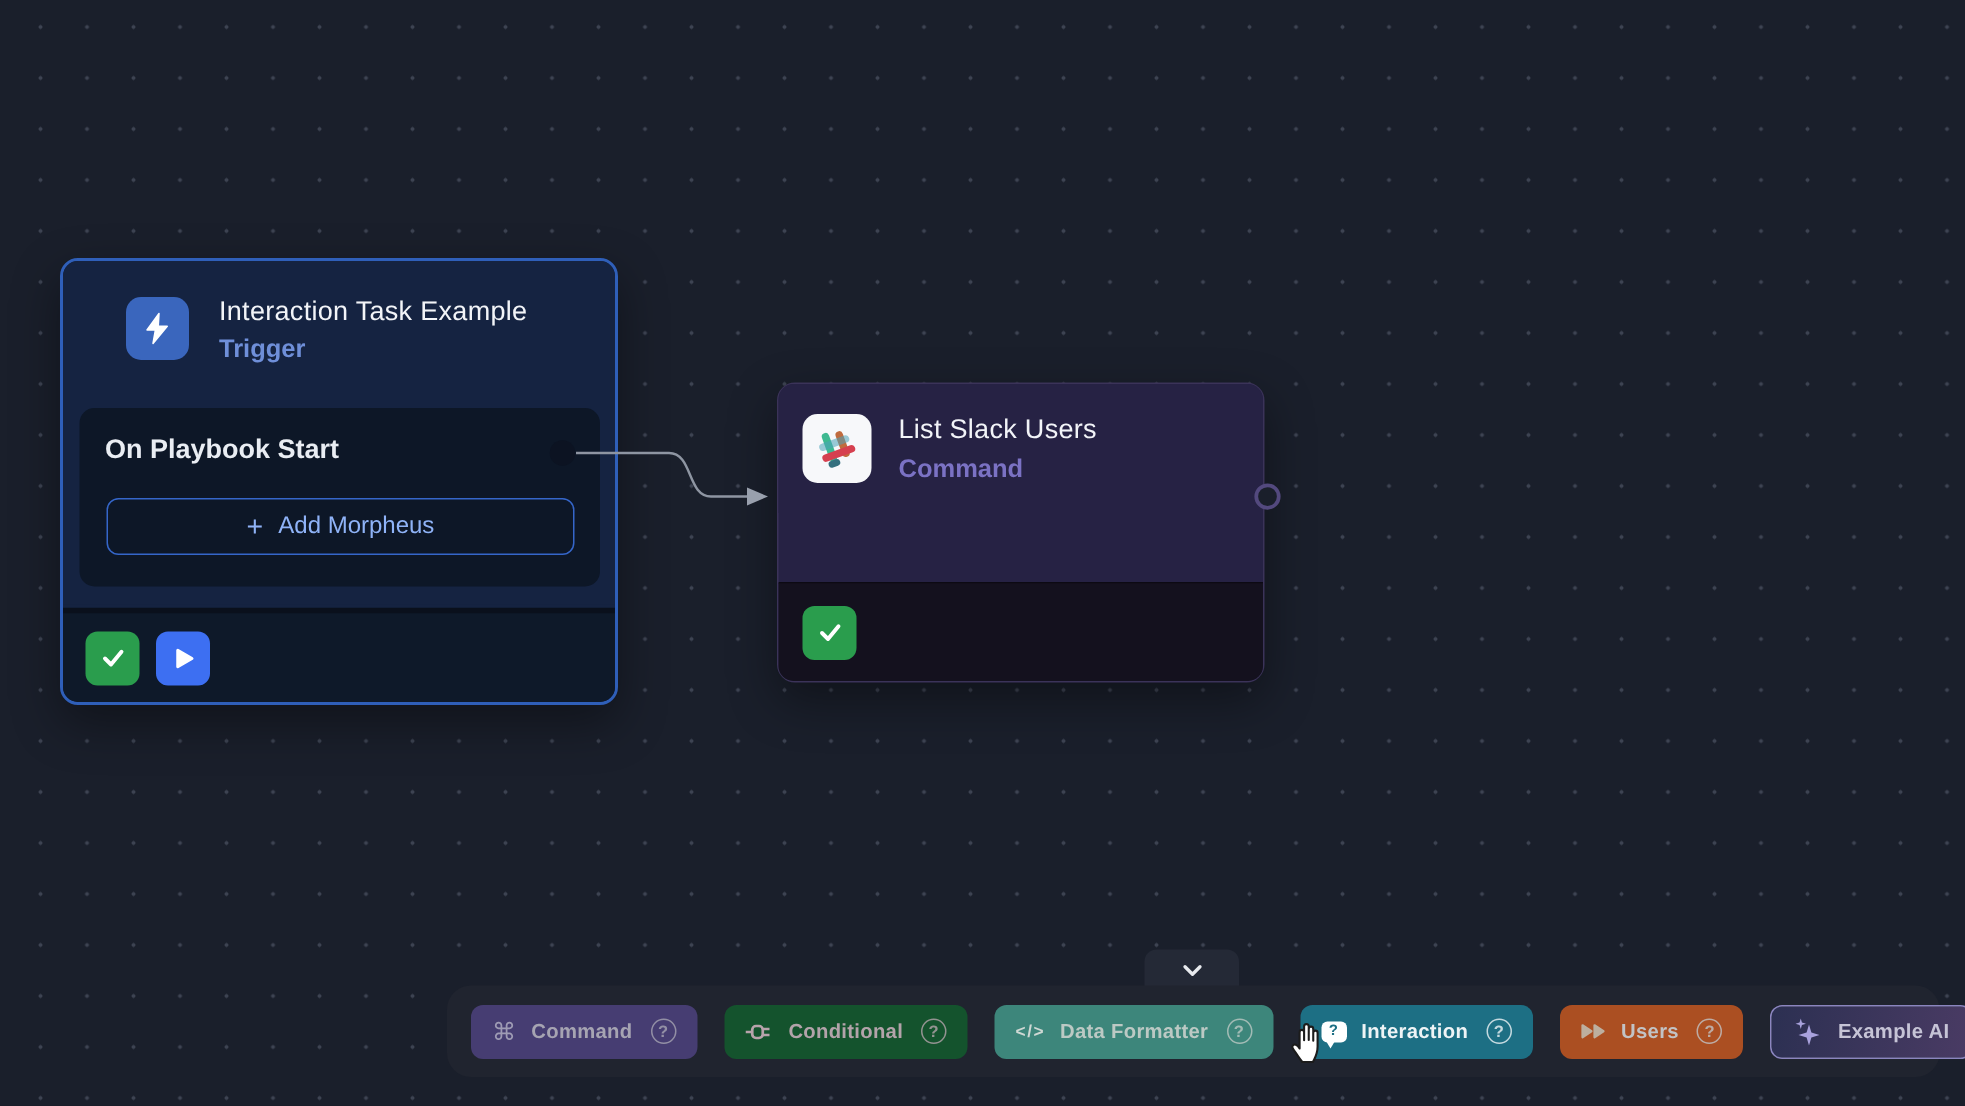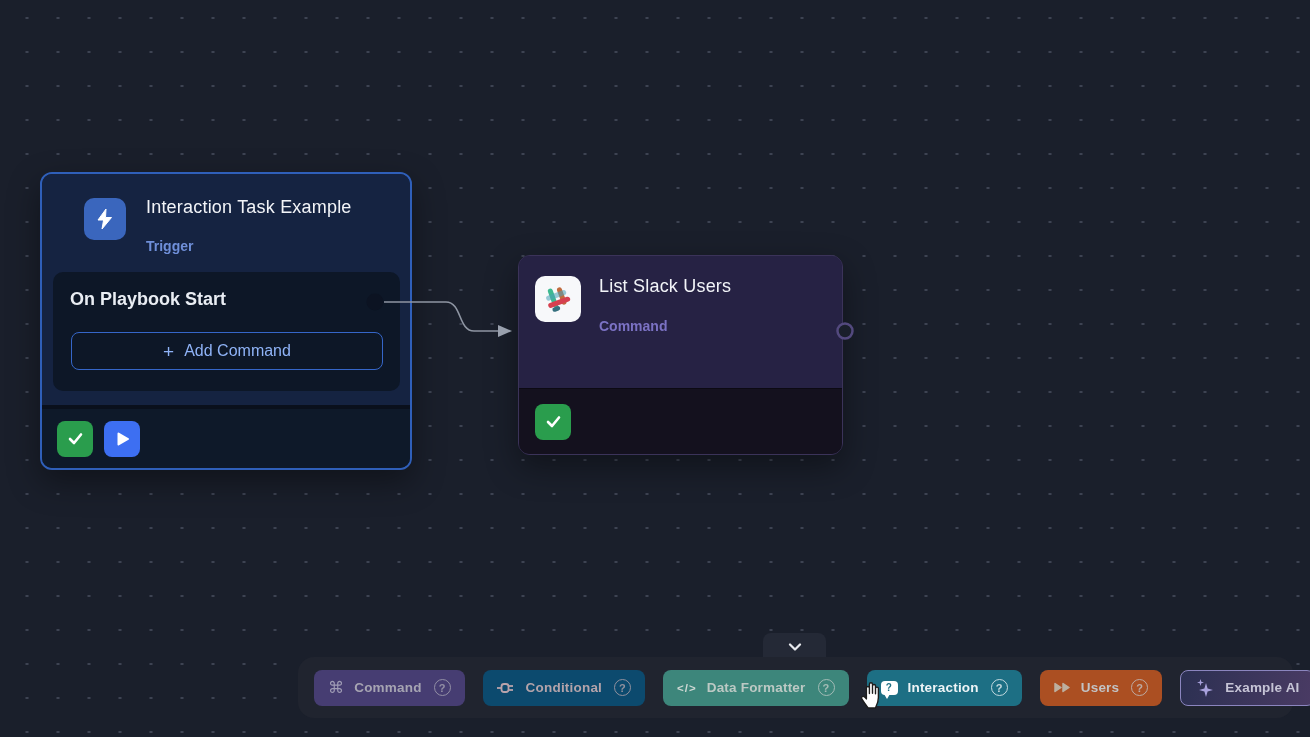--- a/index.html
+++ b/index.html
@@ -13,21 +13,21 @@
     background-size:31px 34px;
     background-position:11.5px 1px;
   }
 
   
   svg.edges { position:absolute; left:0; top:0; width:1310px; height:737px; z-index:6; pointer-events:none; }
 
   
   .node { position:absolute; border-radius:12px; box-shadow:0 12px 32px rgba(0,0,0,.38); }
   .node-title { font-size:18px; color:#f2f4f8; letter-spacing:.2px; }
-  .node-subtitle { font-size:14px; font-weight:bold; margin-top:16px; }
+  .node-subtitle { font-size:17px; font-weight:bold; margin-top:1px; }
   .sq-btn { width:36px; height:36px; border-radius:8px; border:none; display:flex; align-items:center; justify-content:center; cursor:pointer; }
 
   
   .trigger-node { left:40px; top:172px; width:372px; height:298px; border:2px solid #2f5fb9; background:#152341; z-index:2; }
   .trigger-head { position:relative; height:229px; border-radius:10px 10px 0 0; background:#152341; }
   .trigger-icon { position:absolute; left:42px; top:24px; width:42px; height:42px; border-radius:10px; background:#3a66bd; display:flex; align-items:center; justify-content:center; }
   .trigger-title { position:absolute; left:104px; top:23px; }
   .trigger-sub { position:absolute; left:104px; top:48px; color:#6f8fd9; }
   .trigger-panel { position:absolute; left:11px; top:98px; width:347px; height:119px; background:#0d1727; border-radius:10px; }
   .row-label { position:absolute; left:17px; top:17px; font-size:18px; font-weight:bold; color:#e9edf3; }
@@ -46,21 +46,21 @@
   .slack-foot { position:absolute; left:0; bottom:0; width:100%; height:66px; background:#14111e; border-top:1px solid #0c0a13; border-radius:0 0 10px 10px; display:flex; align-items:center; padding-left:16px; }
 
   
   .dock-tab { position:absolute; left:763px; top:633px; width:63px; height:28px; background:#242936; border-radius:8px 8px 0 0; display:flex; align-items:center; justify-content:center; cursor:pointer; z-index:3; }
   .dock { position:absolute; left:298px; top:657px; width:995px; height:61px; background:#20242f; border-radius:16px; display:flex; align-items:center; gap:18px; padding:0 16px; z-index:4; }
   .dock-btn { height:36px; border:none; border-radius:8px; display:flex; align-items:center; gap:10px; padding:0 14px; font-family:inherit; font-size:13.5px; font-weight:bold; letter-spacing:.2px; cursor:pointer; white-space:nowrap; }
   .help { width:17px; height:17px; border-radius:50%; border:1.5px solid currentColor; opacity:.8; font-size:11px; font-weight:bold; display:flex; align-items:center; justify-content:center; margin-left:2px; flex:none; }
 
   .btn-command { background:#463d72; color:#a6a4b2; }
   .cmd-glyph { font-size:16px; font-weight:normal; color:#9e9bb4; }
-  .btn-conditional { background:#0c4a6e; color:#b3a3aa; }
+  .btn-conditional { background:#14532d; color:#b3a3aa; }
   .btn-dataformatter { background:#3d867b; color:#bcc9c4; }
   .code-glyph { font-size:11.5px; font-weight:bold; letter-spacing:1px; color:#cfd8d4; }
   .btn-interaction { background:#1d6f84; color:#eef4f6; }
   .btn-stage { background:#ab4f22; color:#c2c3c5; }
   .btn-morpheus { background:linear-gradient(100deg,#2c3052,#4a3b64); color:#c6c4d6; border:1.5px solid #8b85bf; }
 
   
   .bubble { position:relative; width:17px; height:14px; background:#ffffff; border-radius:4px; display:flex; align-items:center; justify-content:center; font-size:10px; font-weight:bold; color:#1d6f84; flex:none; }
   .bubble::after { content:""; position:absolute; left:3px; bottom:-4px; border-left:3px solid transparent; border-right:3px solid transparent; border-top:5px solid #ffffff; }
 
@@ -84,21 +84,21 @@
         <svg width="20" height="22" viewBox="0 0 20 22">
             <polygon points="11,1 3,12 8.6,12 7,21 16.5,9.5 10.5,9.5" fill="#ffffff" stroke="#ffffff" stroke-width="1" stroke-linejoin="round"></polygon>
           </svg>
       </div>
       <div class="node-title trigger-title">Interaction Task Example</div>
       <div class="node-subtitle trigger-sub">Trigger</div>
       <div class="trigger-panel">
         <div class="row-label">On Playbook Start</div>
         <button class="add-trigger-btn">
           <span class="add-trigger-plus">+</span>
-          <span>Add Command</span>
+          <span>Add Morpheus</span>
         </button>
       </div>
     </div>
     <div class="trigger-foot">
       <button class="sq-btn btn-check">
         <svg width="17" height="17" viewBox="0 0 17 17">
             <polyline points="3,9 7,13 14,4.5" fill="none" stroke="#ffffff" stroke-width="2.6" stroke-linecap="round" stroke-linejoin="round"></polyline>
           </svg>
       </button>
       <button class="sq-btn btn-play">

